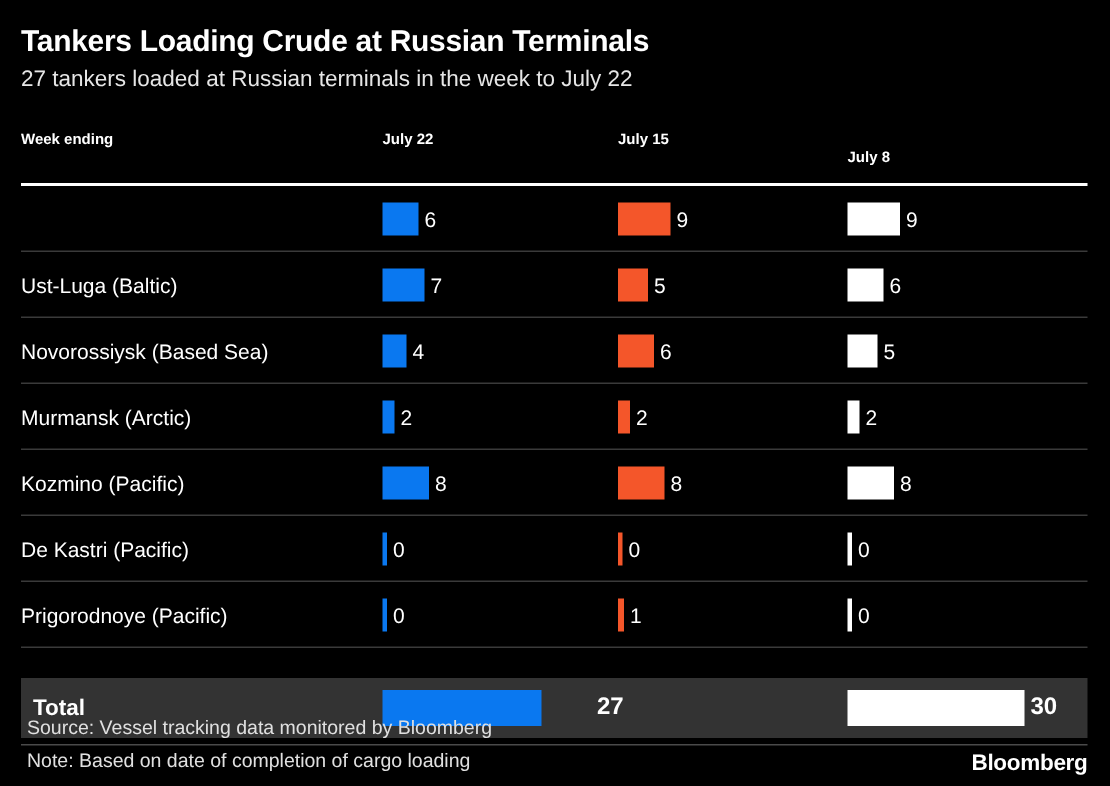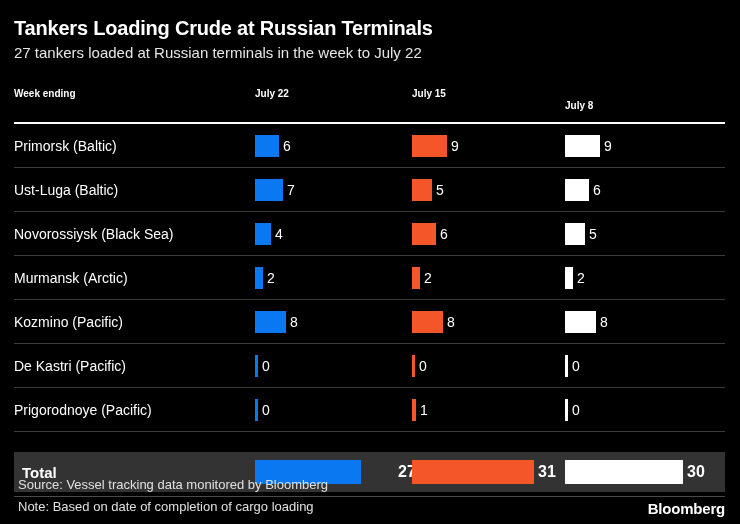--- a/index.html
+++ b/index.html
@@ -175,21 +175,20 @@
     <div class="th col-label">Week ending</div>
     <div class="th col-c1">July 22</div>
     <div class="th col-c2">July 15</div>
     <div class="th col-c3">July 8</div>
   </div>
 
   <div class="rule-top"></div>
 
   <div id="rows-host">
       <div class="row">
-        <div class="row-label">Primorsk (Baltic)</div>
         <div class="cell c1">
           <span class="bar" style="background: rgb(10, 120, 240); width: 24px;"></span>
           <span class="bar-value">6</span>
         </div>
         <div class="cell c2">
           <span class="bar" style="background: rgb(244, 86, 42); width: 35px;"></span>
           <span class="bar-value">9</span>
         </div>
         <div class="cell c3">
           <span class="bar" style="background: rgb(255, 255, 255); width: 35px;"></span>
@@ -205,21 +204,21 @@
         <div class="cell c2">
           <span class="bar" style="background: rgb(244, 86, 42); width: 20px;"></span>
           <span class="bar-value">5</span>
         </div>
         <div class="cell c3">
           <span class="bar" style="background: rgb(255, 255, 255); width: 24px;"></span>
           <span class="bar-value">6</span>
         </div>
       </div>
       <div class="row">
-        <div class="row-label">Novorossiysk (Black Sea)</div>
+        <div class="row-label">Novorossiysk (Based Sea)</div>
         <div class="cell c1">
           <span class="bar" style="background: rgb(10, 120, 240); width: 16px;"></span>
           <span class="bar-value">4</span>
         </div>
         <div class="cell c2">
           <span class="bar" style="background: rgb(244, 86, 42); width: 24px;"></span>
           <span class="bar-value">6</span>
         </div>
         <div class="cell c3">
           <span class="bar" style="background: rgb(255, 255, 255); width: 20px;"></span>
@@ -284,24 +283,20 @@
         <div class="cell c3">
           <span class="bar" style="background: rgb(255, 255, 255); width: 3px;"></span>
           <span class="bar-value">0</span>
         </div>
       </div>
       <div class="row total">
         <div class="row-label">Total</div>
         <div class="cell c1">
           <span class="bar" style="background: rgb(10, 120, 240); width: 106px;"></span>
           <span class="bar-value">27</span>
-        </div>
-        <div class="cell c2">
-          <span class="bar" style="background: rgb(244, 86, 42); width: 122px;"></span>
-          <span class="bar-value">31</span>
         </div>
         <div class="cell c3">
           <span class="bar" style="background: rgb(255, 255, 255); width: 118px;"></span>
           <span class="bar-value">30</span>
         </div>
       </div>
     </div>
 
   <div class="rule-bottom"></div>
 </div>

